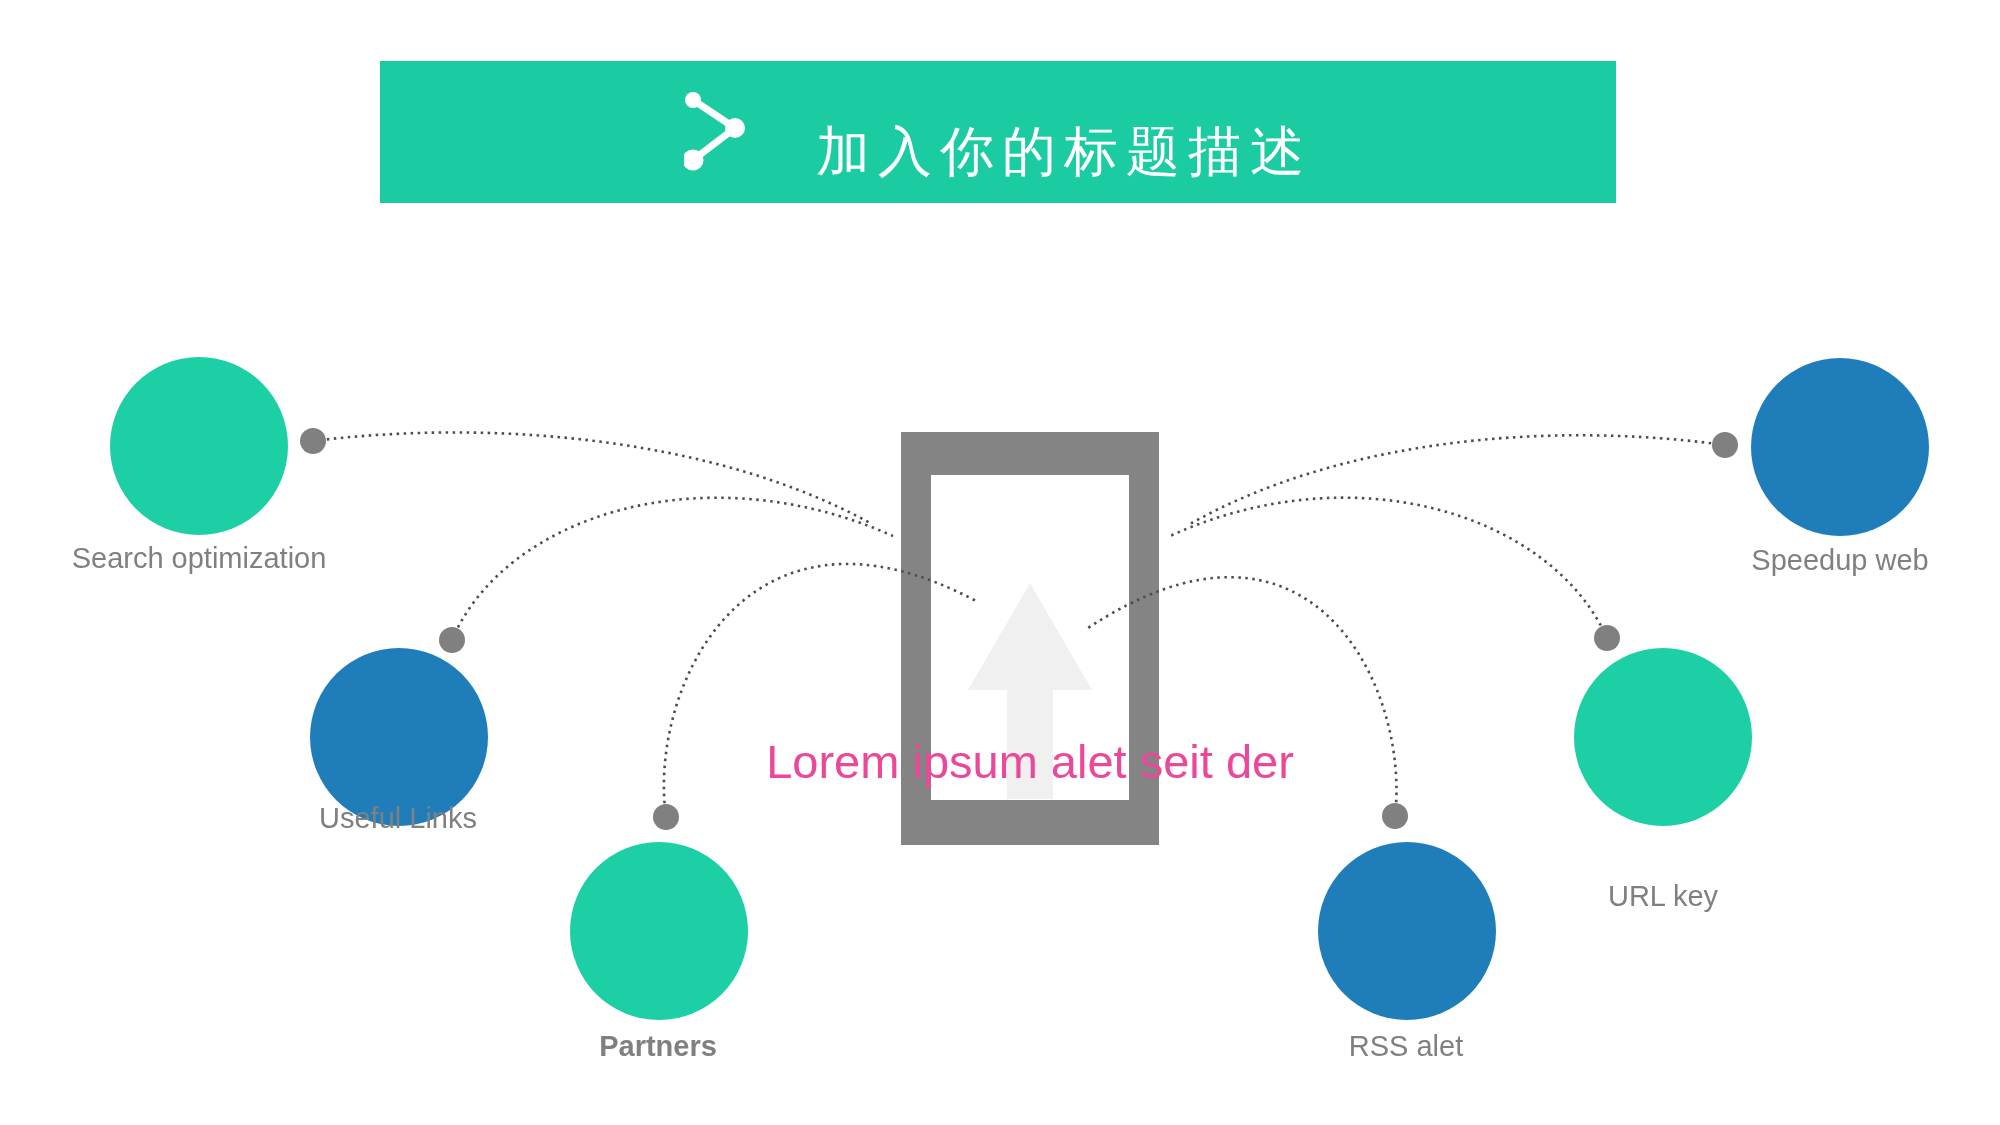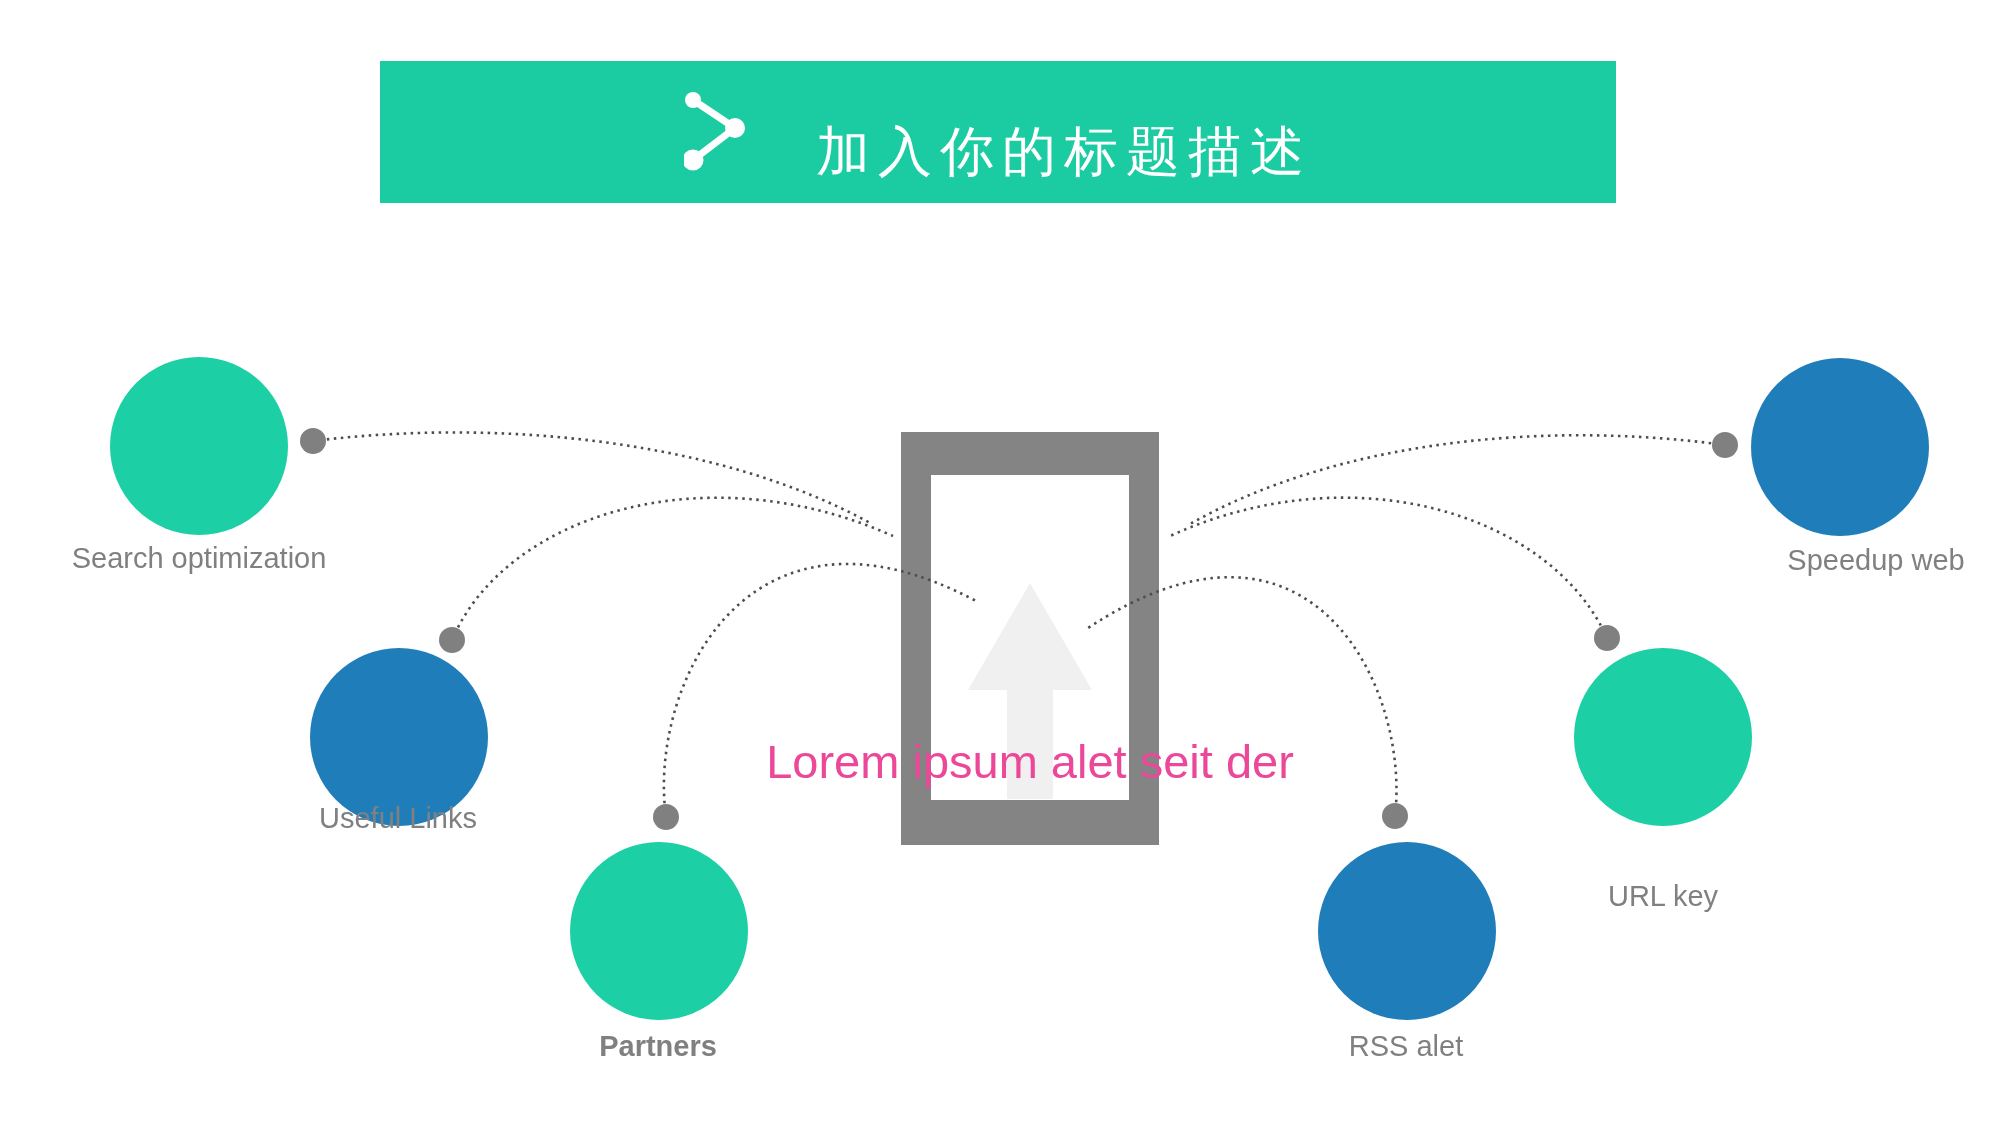--- a/index.html
+++ b/index.html
@@ -83,15 +83,15 @@
   <div class="node-circle teal" style="left:570px;top:842px;"></div>
   <div class="node-circle blue" style="left:1318px;top:842px;"></div>
   <div class="node-circle teal" style="left:1574px;top:648px;"></div>
   <div class="node-circle blue" style="left:1751px;top:358px;"></div>
 
   <div class="node-label" style="left:199px;top:542px;">Search optimization</div>
   <div class="node-label" style="left:398px;top:802px;">Useful Links</div>
   <div class="node-label" style="left:658px;top:1030px;font-weight:bold;">Partners</div>
   <div class="node-label" style="left:1406px;top:1030px;">RSS alet</div>
   <div class="node-label" style="left:1663px;top:880px;">URL key</div>
-  <div class="node-label" style="left:1840px;top:544px;margin-left:36px;">Speedup web</div>
+  <div class="node-label" style="left:1840px;top:544px;">Speedup web</div>
 
 </div>
 
 </body></html>

